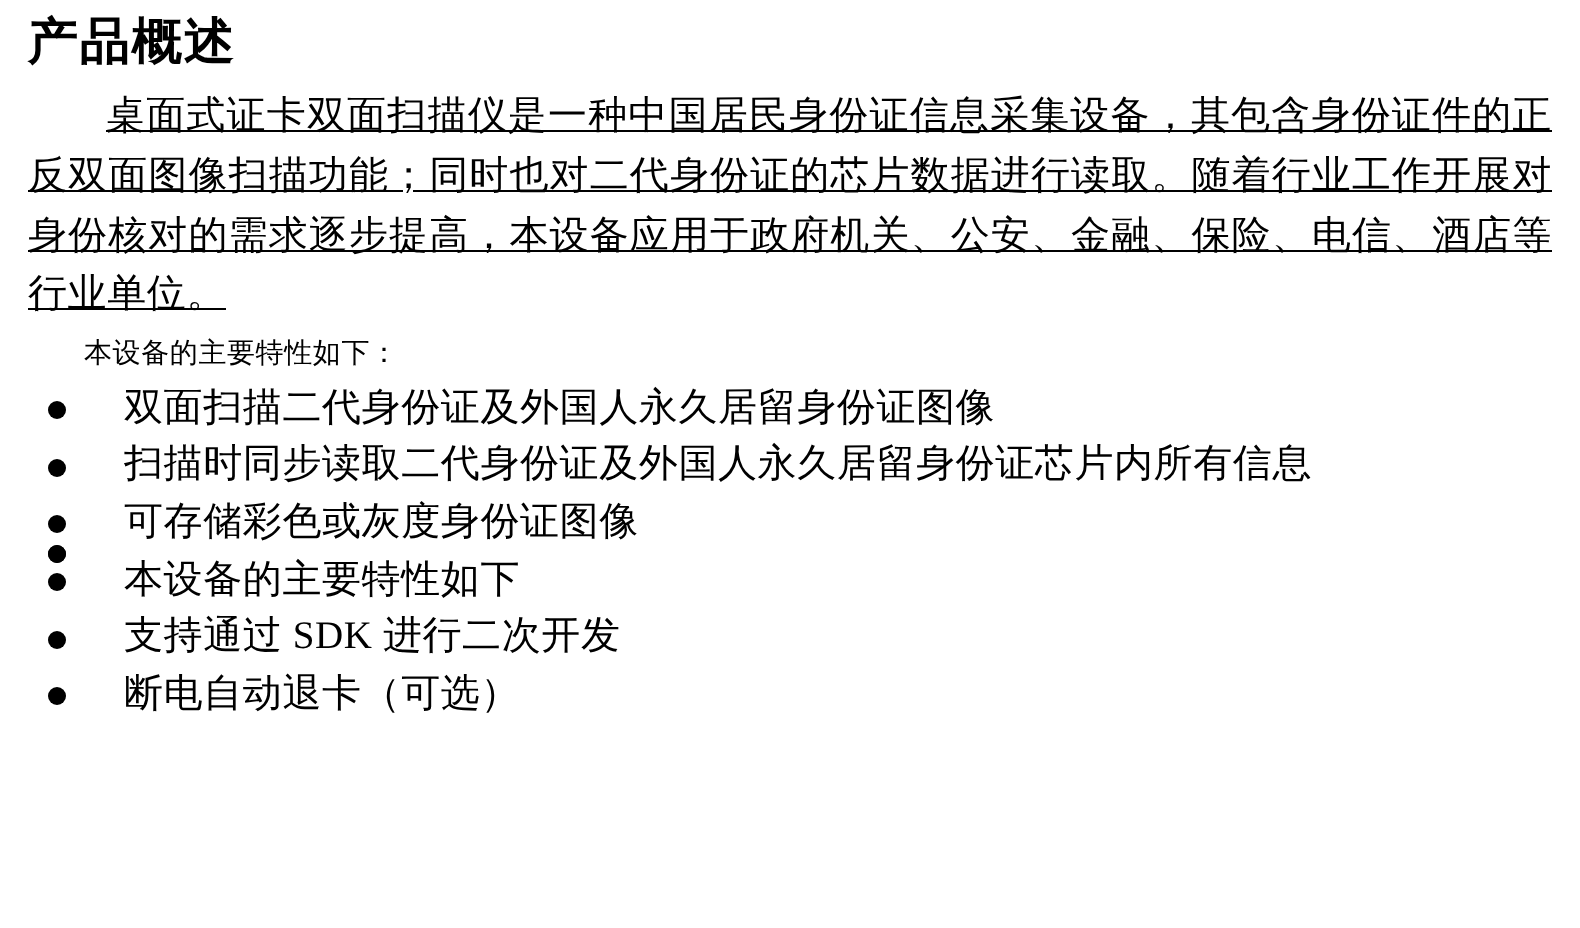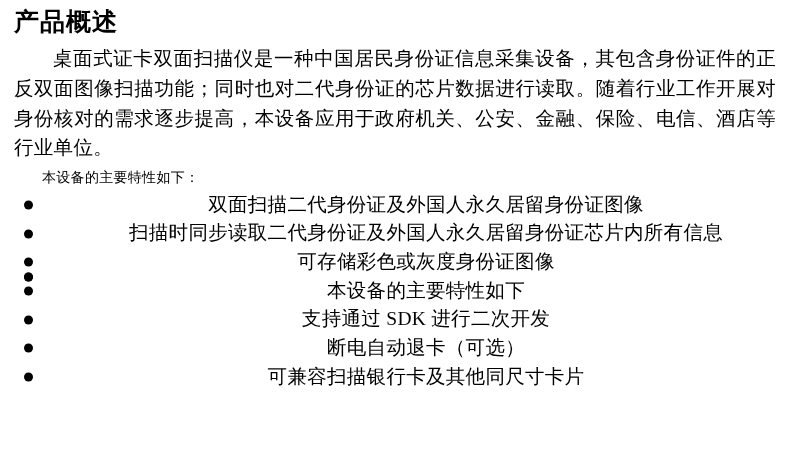--- a/index.html
+++ b/index.html
@@ -36,33 +36,33 @@
     line-height: 1.52;
     text-align: justify;
     text-justify: inter-ideograph;
     letter-spacing: 0.3px;
   }
   .body-block p {
     margin: 0;
   }
   .indent {
     text-indent: 2em;
+    text-decoration: underline;
   }
   .sub-head {
     margin: 4px 14px 0 14px;
     font-size: 14px;
     line-height: 1.5;
     text-indent: 2em;
     letter-spacing: 0.3px;
   }
   ul.feature-list {
     list-style: none;
     margin: 3px 0 0 0;
     padding: 0;
-    text-align: center;
   }
   ul.feature-list li {
     position: relative;
     margin: 0 0 0 14px;
     padding: 0 0 0 48px;
     font-size: 19.5px;
     line-height: 1.47;
     letter-spacing: 0.3px;
     white-space: nowrap;
   }
@@ -93,16 +93,15 @@
 
   <ul class="feature-list">
     <li><span class="bullet"></span><span>双面扫描二代身份证及外国人永久居留身份证图像</span></li>
     <li><span class="bullet"></span><span>扫描时同步读取二代身份证及外国人永久居留身份证芯片内所有信息</span></li>
     <li><span class="bullet"></span><span>可存储彩色或灰度身份证图像</span></li>
     <li><span class="bullet"></span></li>
     <li><span class="bullet"></span></li>
     <li><span class="bullet"></span><span>本设备的主要特性如下</span></li>
     <li><span class="bullet"></span><span>支持通过 SDK 进行二次开发</span></li>
     <li><span class="bullet"></span><span>断电自动退卡（可选）</span></li>
-    <li><span class="bullet"></span><span>可兼容扫描银行卡及其他同尺寸卡片</span></li>
   </ul>
 
 </div>
 
 </body></html>

